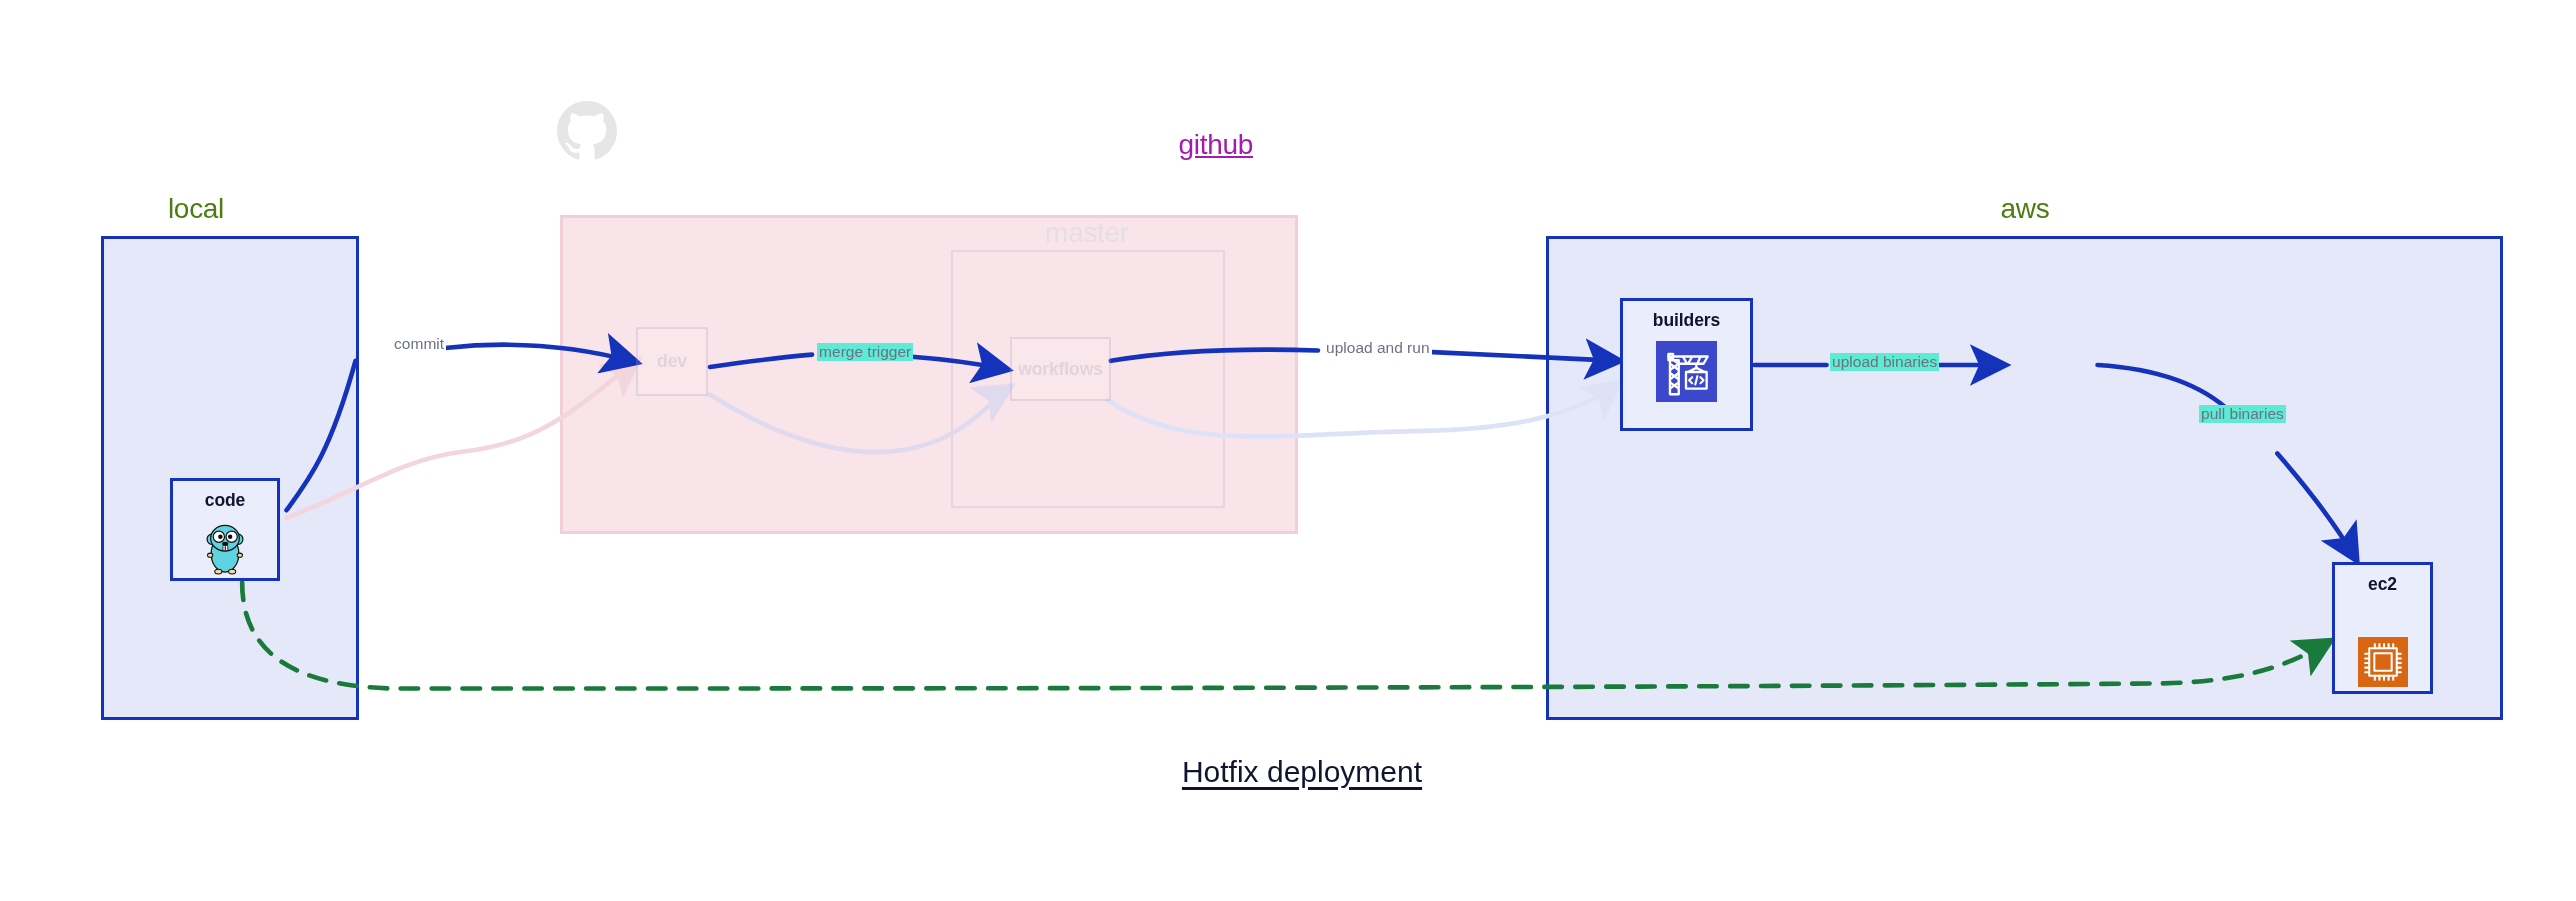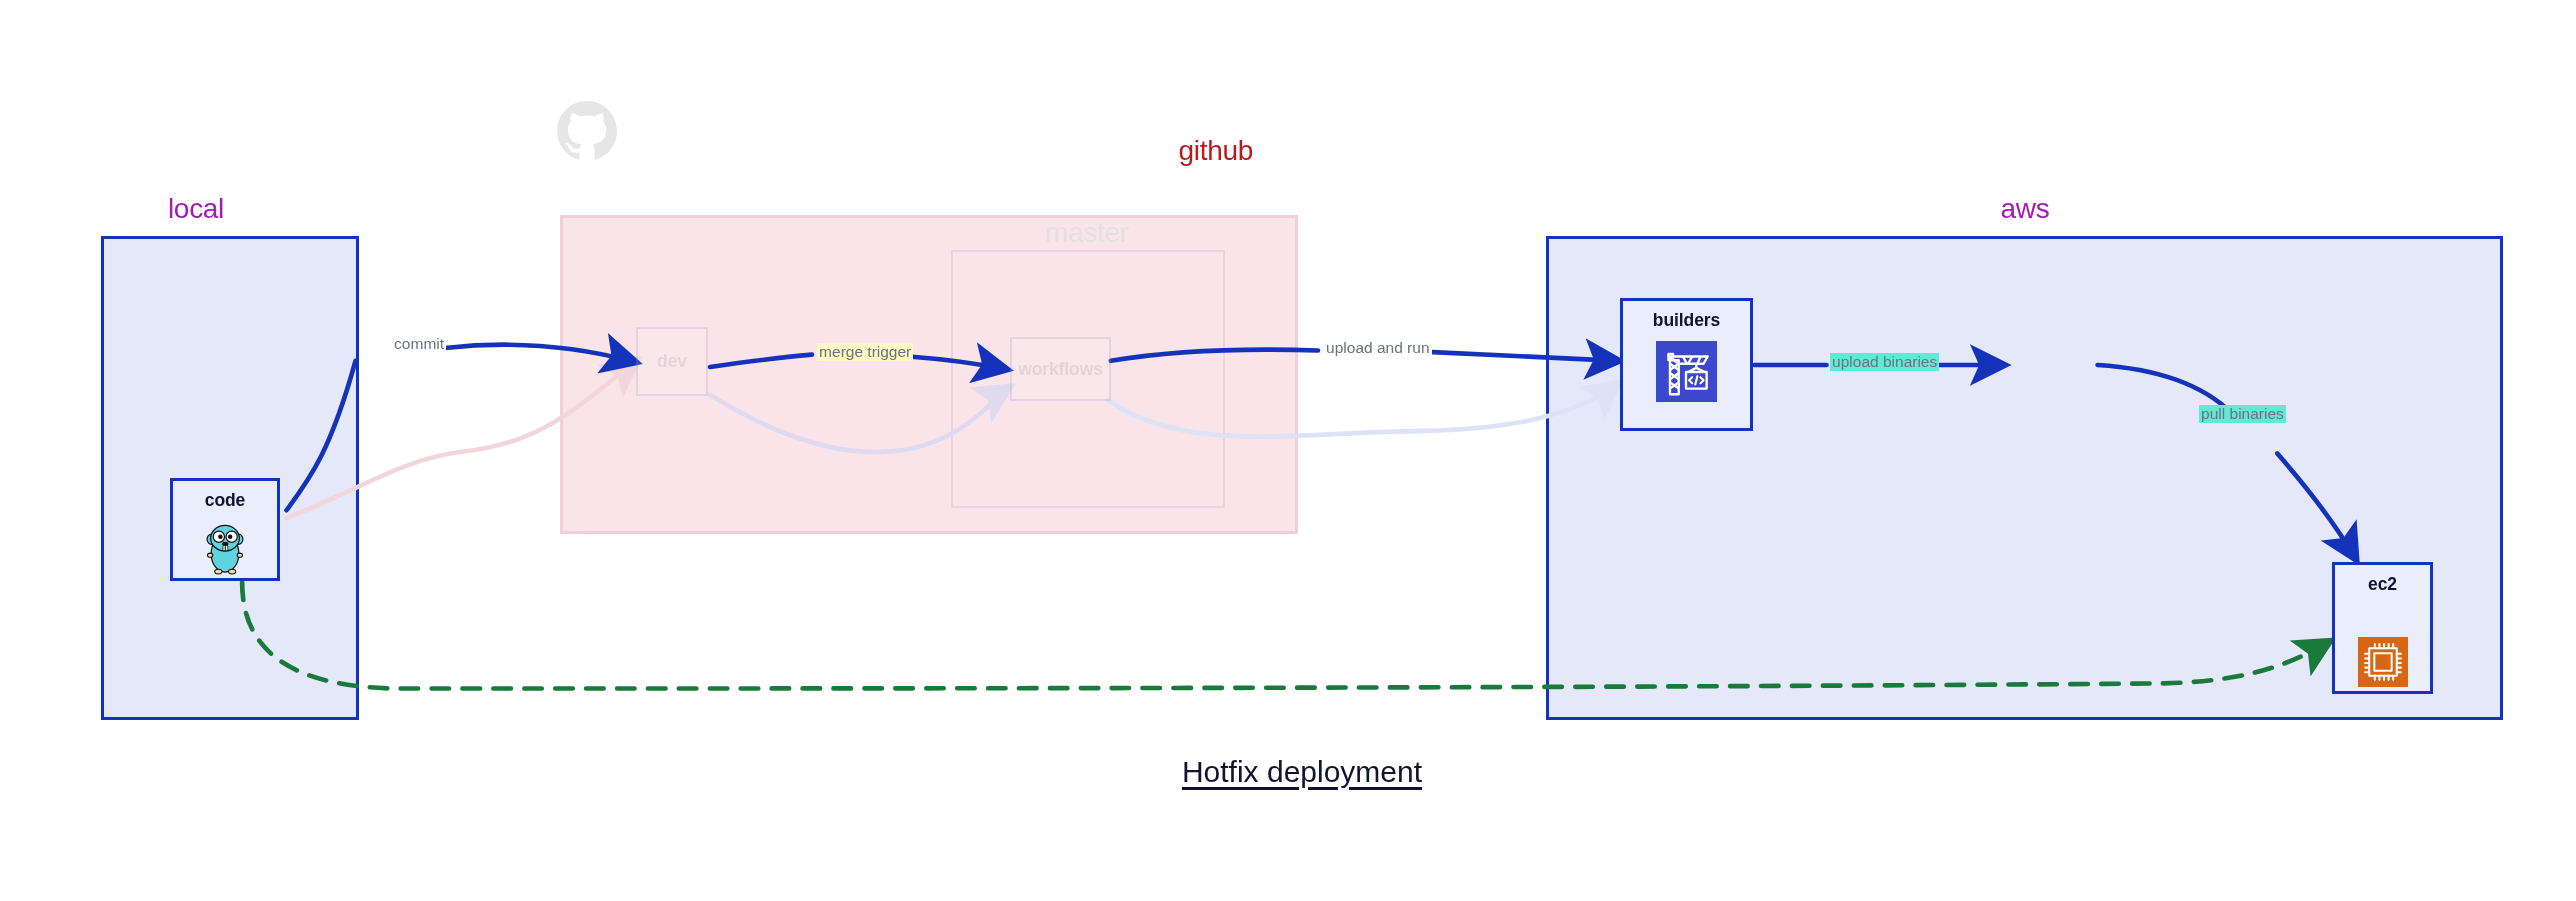--- a/index.html
+++ b/index.html
@@ -15,25 +15,25 @@
   .group.local{left:101px;top:236px;width:258px;height:484px;
     background:#e4e8f9;border:3.1px solid #1433ba;}
   .group.github{left:560px;top:215px;width:738px;height:319px;
     background:#f9e4e9;border:3.1px solid rgba(186,20,67,0.10);}
   .group.aws{left:1546px;top:236px;width:957px;height:484px;
     background:#e4e8f9;border:3.1px solid #1433ba;}
   .group.master{left:951px;top:250px;width:274px;height:258px;
     background:rgba(255,255,255,0.0);border:2.1px solid rgba(120,100,170,0.13);}
 
   .group-label{position:absolute;font-size:28px;letter-spacing:-0.3px;
-    color:#a21caf;white-space:nowrap;}
+    color:#4d7c0f;white-space:nowrap;}
   .group-label.local{left:196px;top:193px;transform:translateX(-50%);}
   .group-label.aws{left:2025px;top:193px;transform:translateX(-50%);}
-  .group-label.github{left:1253px;top:135px;transform:translateX(-100%);
-    color:#b91c1c;}
+  .group-label.github{left:1253px;top:129px;transform:translateX(-100%);
+    color:#a21caf;text-decoration:underline;}
   .group-label.master{left:1087px;top:217px;transform:translateX(-50%);
     color:#e4dfe4;}
 
   
   .node{position:absolute;box-sizing:border-box;
     background:#eaedfb;border:3.1px solid #1433ba;
     display:flex;flex-direction:column;align-items:center;}
   .node .nlabel{font-weight:bold;font-size:17.5px;color:#11142e;
     margin-top:9.3px;letter-spacing:-0.1px;white-space:nowrap;}
   .node .nicon{margin-top:9.3px;}
@@ -50,21 +50,21 @@
   .node.dev{left:636px;top:327px;width:72px;height:69px;
     justify-content:center;}
   .node.dev .nlabel{margin-top:0;}
   .node.workflows{left:1010px;top:337px;width:101px;height:64px;
     justify-content:center;}
   .node.workflows .nlabel{margin-top:0;}
 
   
   .elabel{position:absolute;font-size:15.5px;color:#6b7280;
     white-space:nowrap;background:#ffffff;padding:0 2.1px;}
-  .elabel.on-pink{background:#fef9c3;}
+  .elabel.on-pink{background:#5eead4;}
   .elabel.on-blue{background:#5eead4;}
 
   
   .title{position:absolute;left:1302px;top:755px;transform:translateX(-50%);
     font-size:30px;color:#11142e;text-decoration:underline;
     text-underline-offset:5.2px;text-decoration-thickness:2.6px;white-space:nowrap;}
 
   .gh-logo{position:absolute;left:557px;top:101px;width:60px;height:60px;}
 </style>
 </head>

